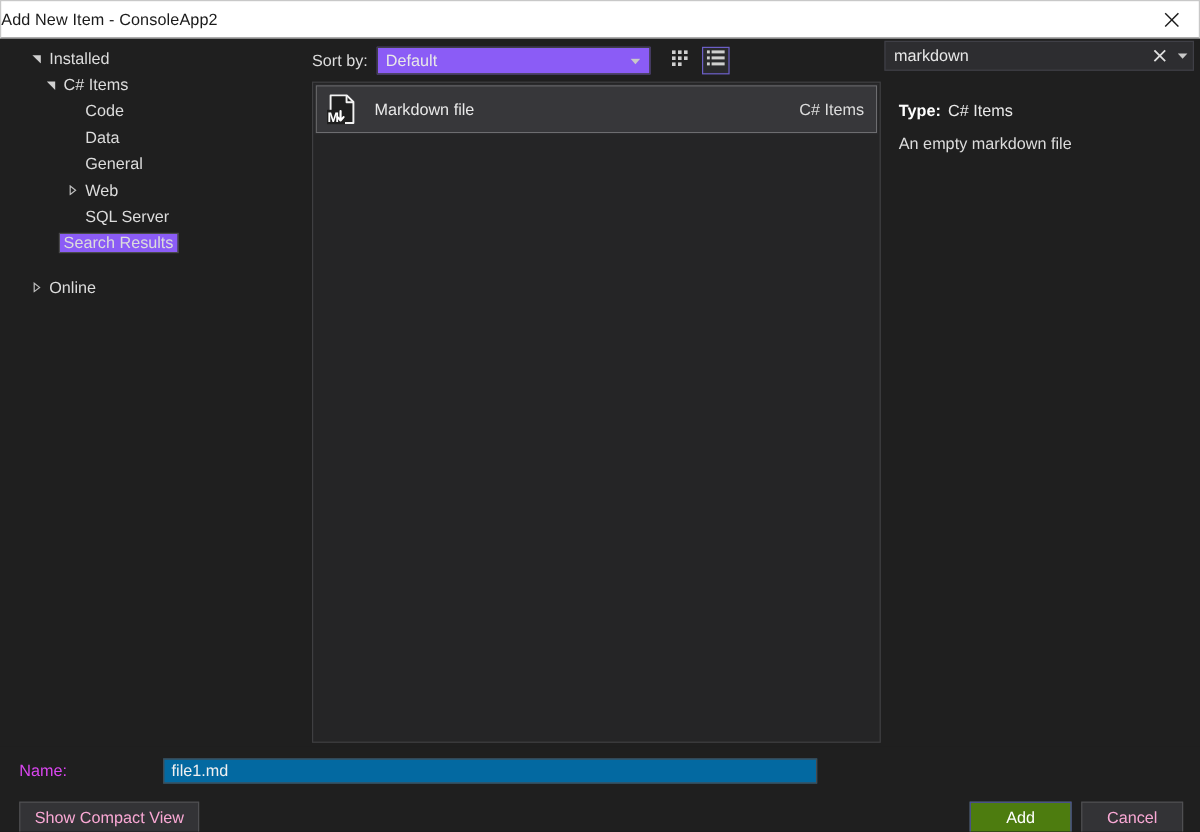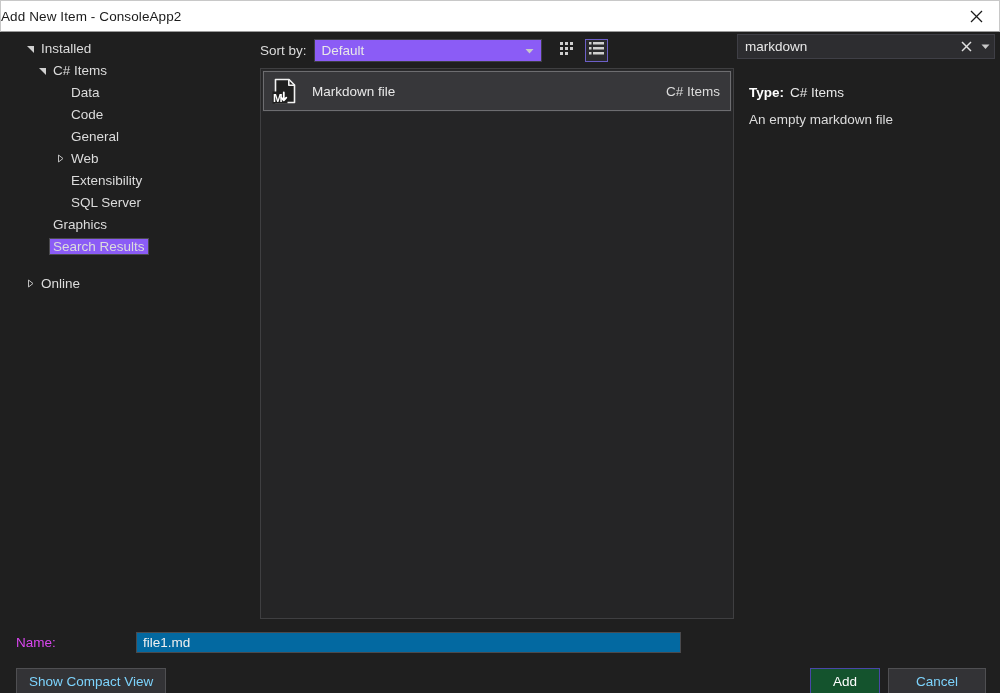--- a/index.html
+++ b/index.html
@@ -304,35 +304,35 @@
   .btn {
     height: 27px;
     box-sizing: border-box;
     display: inline-flex;
     align-items: center;
     justify-content: center;
     font-size: 13.5px;
     cursor: pointer;
     border: 1px solid #4f4f52;
     background: #333336;
-    color: #7dd3fc;
+    color: #f9a8d4;
     padding: 0 12px;
   }
   .btn.compact { margin-left: 2px; }
   .spacer { flex: 1; }
   .btn.primary {
-    background: #14532d;
+    background: #4d7c0f;
     border: 1px solid #4a46a8;
     color: #ffffff;
-    width: 70px;
+    width: 85px;
     padding: 0;
     margin-right: 8px;
   }
   .btn.cancel {
-    width: 98px;
+    width: 85px;
     padding: 0;
   }
 </style>
 </head>
 <body>
 
 <div class="dialog">
 
   <div class="titlebar">
     <span class="title">Add New Item - ConsoleApp2</span>
@@ -363,56 +363,48 @@
         <span class="arrow">
           <svg width="9" height="9" viewBox="0 0 9 9">
               <path d="M1 2 L8 2 L8 9 Z" fill="#d0d0d0"></path>
             </svg>
         </span>
         <span class="lbl">C# Items</span>
       </div>
 
       <div class="tree-node lvl2">
         <span class="arrow"></span>
-        <span class="lbl">Data</span>
+        <span class="lbl">Code</span>
       </div>
 
       <div class="tree-node lvl2">
         <span class="arrow"></span>
-        <span class="lbl">Code</span>
+        <span class="lbl">Data</span>
       </div>
 
       <div class="tree-node lvl2">
         <span class="arrow"></span>
         <span class="lbl">General</span>
       </div>
 
       <div class="tree-node lvl2">
         <span class="arrow">
           <svg width="9" height="9" viewBox="0 0 9 9">
               <path d="M2.5 1 L7 4.5 L2.5 8 Z" fill="none" stroke="#bdbdbd" stroke-width="1"></path>
             </svg>
         </span>
         <span class="lbl">Web</span>
       </div>
 
-      <div class="tree-node lvl2">
-        <span class="arrow"></span>
-        <span class="lbl">Extensibility</span>
-      </div>
 
       <div class="tree-node lvl2">
         <span class="arrow"></span>
         <span class="lbl">SQL Server</span>
       </div>
 
-      <div class="tree-node lvl1">
-        <span class="arrow"></span>
-        <span class="lbl">Graphics</span>
-      </div>
 
       <div class="tree-node lvl1 selected">
         <span class="arrow"></span>
         <span class="lbl">Search Results</span>
       </div>
 
       <div class="tree-node lvl0" style="margin-top:15px">
         <span class="arrow">
           <svg width="9" height="9" viewBox="0 0 9 9">
               <path d="M2.5 1 L7 4.5 L2.5 8 Z" fill="none" stroke="#bdbdbd" stroke-width="1"></path>

